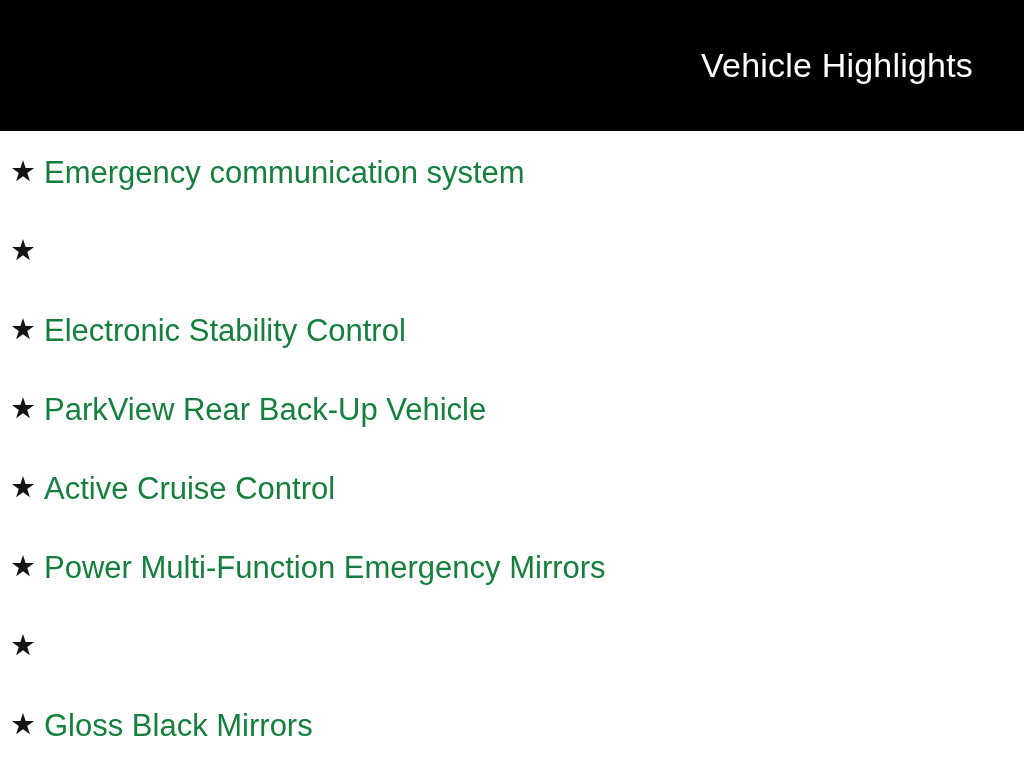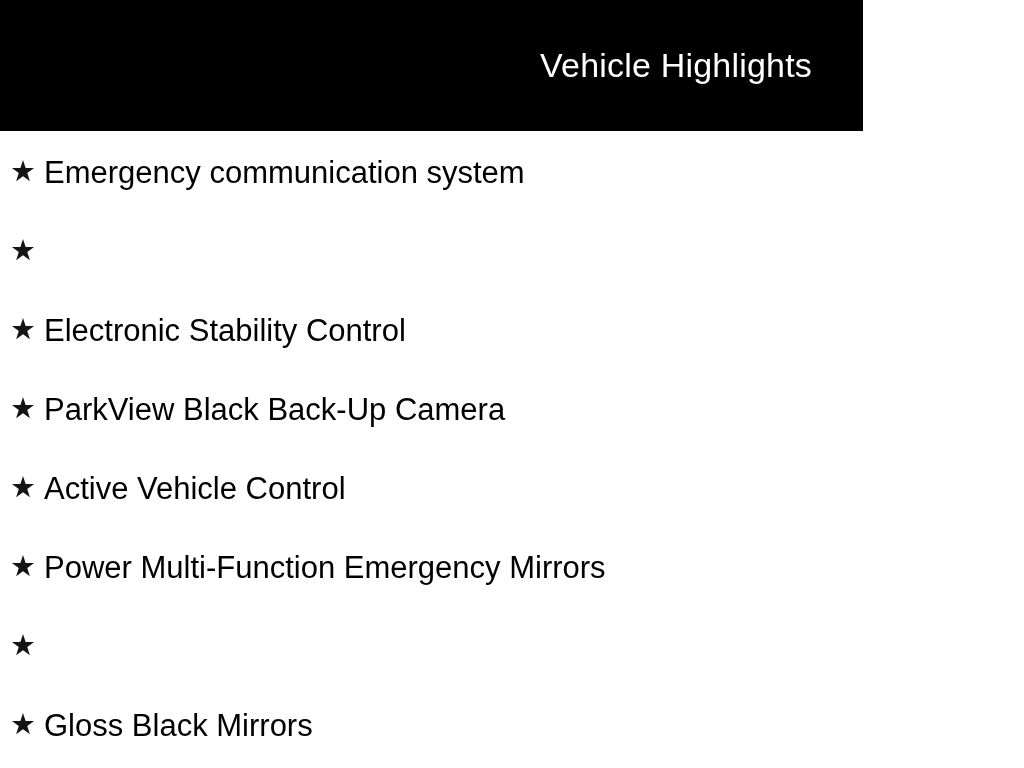--- a/index.html
+++ b/index.html
@@ -7,21 +7,21 @@
     padding: 0;
     width: 1024px;
     height: 768px;
     background: #ffffff;
     overflow: hidden;
     font-family: "Liberation Sans", "DejaVu Sans", sans-serif;
   }
 
   .header-bar {
     box-sizing: border-box;
-    width: 863px;
+    width: 1024px;
     height: 131px;
     background: #000000;
     display: flex;
     align-items: center;
     justify-content: flex-end;
     padding-right: 51px;
   }
 
   .header-title {
     color: #ffffff;
@@ -49,21 +49,21 @@
     font-family: "DejaVu Sans", sans-serif;
     font-size: 29px;
     color: #141414;
     line-height: 1;
     margin-right: 8px;
     transform: translateY(-1px);
   }
 
   .item-label {
     font-size: 31px;
-    color: #000000;
+    color: #15803d;
     font-weight: 400;
     white-space: nowrap;
   }
 </style>
 </head>
 <body>
 
 <header class="header-bar">
   <span class="header-title">Vehicle Highlights</span>
 </header>
@@ -75,25 +75,25 @@
   </li>
   <li>
     <span class="star">★</span>
   </li>
   <li>
     <span class="star">★</span>
     <span class="item-label">Electronic Stability Control</span>
   </li>
   <li>
     <span class="star">★</span>
-    <span class="item-label">ParkView Black Back-Up Camera</span>
+    <span class="item-label">ParkView Rear Back-Up Vehicle</span>
   </li>
   <li>
     <span class="star">★</span>
-    <span class="item-label">Active Vehicle Control</span>
+    <span class="item-label">Active Cruise Control</span>
   </li>
   <li>
     <span class="star">★</span>
     <span class="item-label">Power Multi-Function Emergency Mirrors</span>
   </li>
   <li>
     <span class="star">★</span>
   </li>
   <li>
     <span class="star">★</span>

